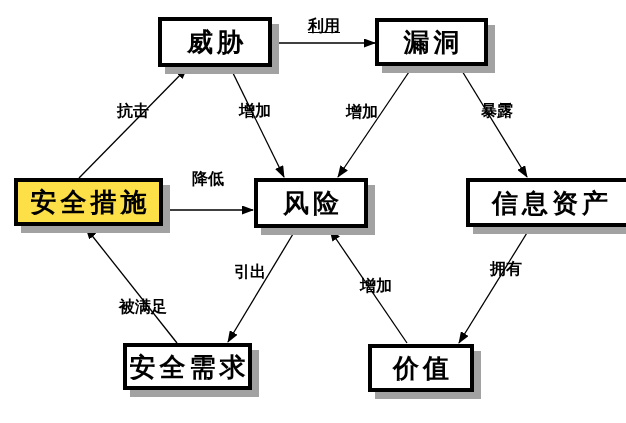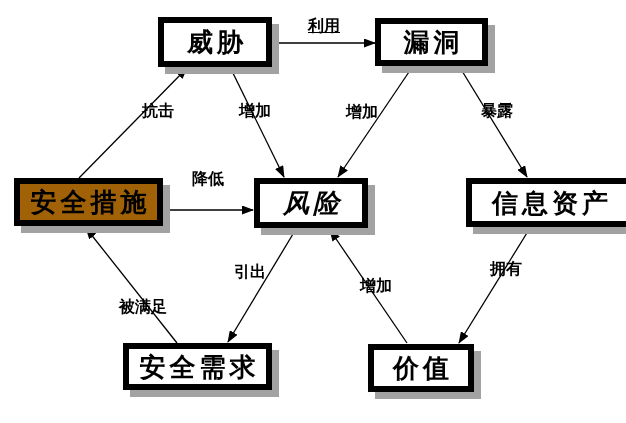--- a/index.html
+++ b/index.html
@@ -19,21 +19,21 @@
     position: absolute;
     left: 0;
     top: 0;
     width: 626px;
     height: 423px;
   }
   .node {
     position: absolute;
     box-sizing: border-box;
     background: #ffffff;
-    border: 6px solid #701a75;
+    border: 4px solid #701a75;
     box-shadow: 7px 7px 0 0 #a2a2a2;
     display: flex;
     align-items: center;
     justify-content: center;
   }
   .node-label {
     font-size: 26px;
     font-weight: bold;
     color: #000000;
     letter-spacing: 4px;
@@ -70,46 +70,46 @@
         <line x1="459" y1="66" x2="527" y2="177" stroke="#000000" stroke-width="1.3" marker-end="url(#arrowhead)"></line>
         <line x1="163" y1="210" x2="253" y2="210" stroke="#000000" stroke-width="1.3" marker-end="url(#arrowhead)"></line>
         <line x1="177" y1="343" x2="86" y2="228" stroke="#000000" stroke-width="1.3" marker-end="url(#arrowhead)"></line>
         <line x1="296" y1="229" x2="228" y2="342" stroke="#000000" stroke-width="1.3" marker-end="url(#arrowhead)"></line>
         <line x1="407" y1="343" x2="330" y2="230" stroke="#000000" stroke-width="1.3" marker-end="url(#arrowhead)"></line>
         <line x1="530" y1="228" x2="459" y2="343" stroke="#000000" stroke-width="1.3" marker-end="url(#arrowhead)"></line>
       </g>
   </svg>
   <div id="edge-labels-layer">
       <div class="edge-label" style="left: 324px; top: 26px; text-decoration: underline;">利用</div>
-      <div class="edge-label" style="left: 158px; top: 111px;">抗击</div>
+      <div class="edge-label" style="left: 133px; top: 111px;">抗击</div>
       <div class="edge-label" style="left: 255px; top: 111px;">增加</div>
       <div class="edge-label" style="left: 362px; top: 112px;">增加</div>
       <div class="edge-label" style="left: 497px; top: 111px;">暴露</div>
       <div class="edge-label" style="left: 190px; top: 179px; padding-left: 36px;">降低</div>
       <div class="edge-label" style="left: 143px; top: 283px; margin-top: 24px;">被满足</div>
       <div class="edge-label" style="left: 250px; top: 272px;">引出</div>
       <div class="edge-label" style="left: 376px; top: 286px;">增加</div>
       <div class="edge-label" style="left: 494px; top: 269px; margin-left: 12px;">拥有</div>
     </div>
   <div id="nodes-layer">
       <div class="node" style="left: 158px; top: 17px; width: 114px; height: 50px; background: rgb(255, 255, 255); border-color: rgb(0, 0, 0);">
         <span class="node-label">威胁</span>
       </div>
       <div class="node" style="left: 375px; top: 18px; width: 113px; height: 48px; background: rgb(255, 255, 255); border-color: rgb(0, 0, 0);">
         <span class="node-label">漏洞</span>
       </div>
-      <div class="node" style="left: 14px; top: 178px; width: 149px; height: 48px; background: #a16207; border-color: rgb(0, 0, 0);">
+      <div class="node" style="left: 14px; top: 178px; width: 149px; height: 48px; background: #fde047; border-color: rgb(0, 0, 0);">
         <span class="node-label">安全措施</span>
       </div>
-      <div class="node" style="left: 254px; top: 178px; width: 114px; height: 50px; background: rgb(255, 255, 255); border-color: rgb(0, 0, 0); font-style: italic;">
+      <div class="node" style="left: 254px; top: 178px; width: 114px; height: 50px; background: rgb(255, 255, 255); border-color: rgb(0, 0, 0);">
         <span class="node-label">风险</span>
       </div>
       <div class="node" style="left: 466px; top: 178px; width: 168px; height: 49px; background: rgb(255, 255, 255); border-color: rgb(0, 0, 0);">
         <span class="node-label">信息资产</span>
       </div>
-      <div class="node" style="left: 123px; top: 343px; width: 149px; height: 47px; background: rgb(255, 255, 255); border-color: rgb(0, 0, 0);">
+      <div class="node" style="left: 123px; top: 343px; width: 129px; height: 47px; background: rgb(255, 255, 255); border-color: rgb(0, 0, 0);">
         <span class="node-label">安全需求</span>
       </div>
       <div class="node" style="left: 368px; top: 344px; width: 106px; height: 48px; background: rgb(255, 255, 255); border-color: rgb(0, 0, 0);">
         <span class="node-label">价值</span>
       </div>
     </div>
 </div>
 
 </body></html>

